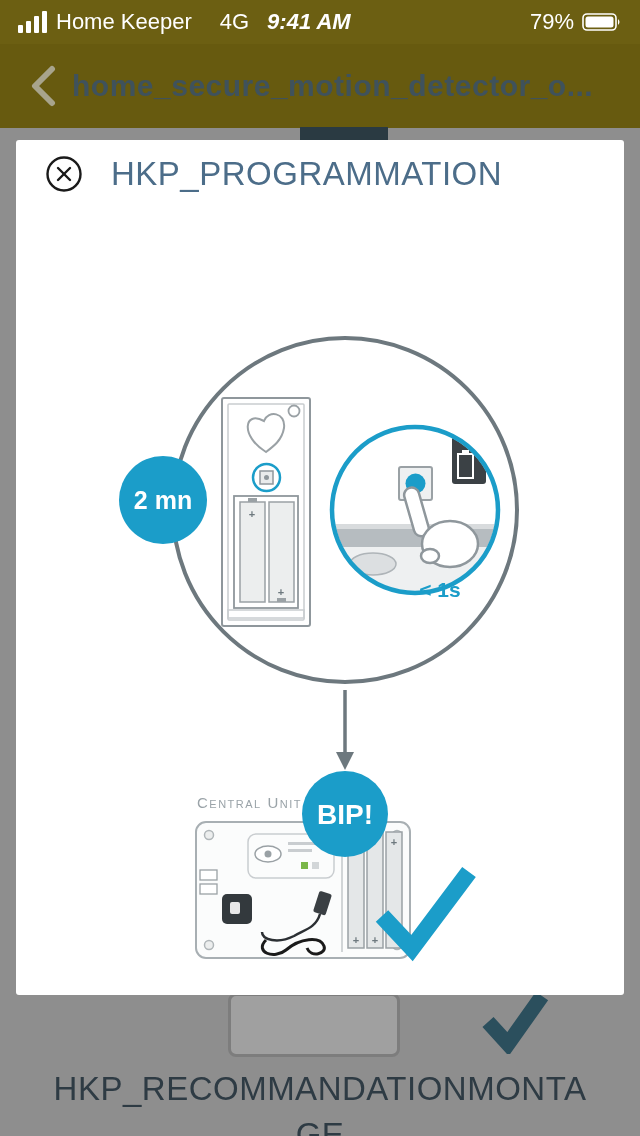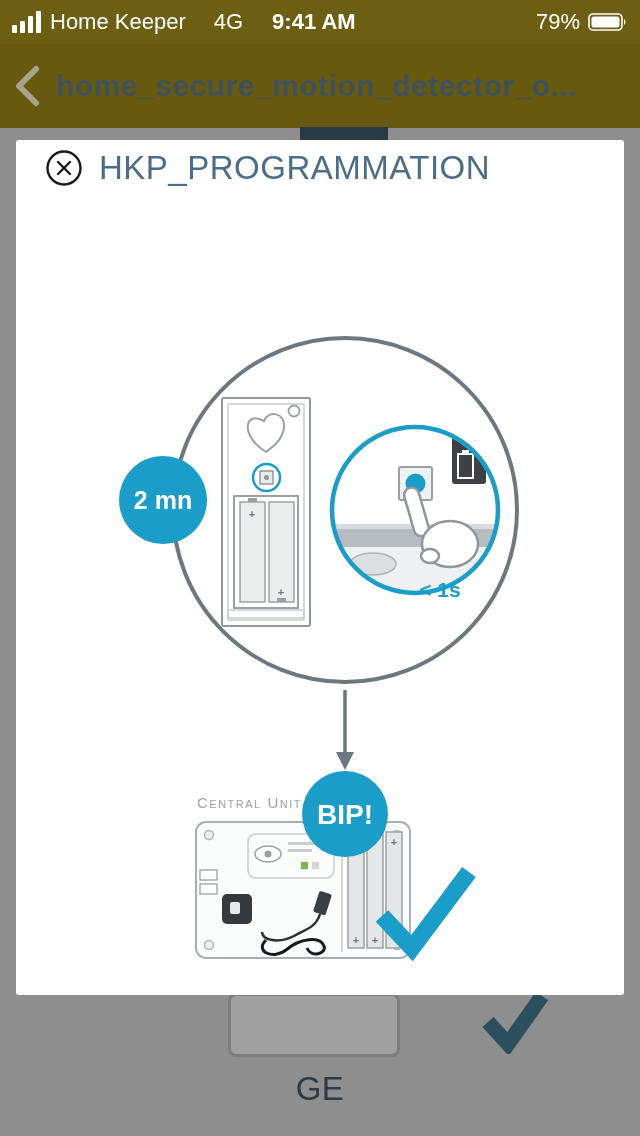--- a/index.html
+++ b/index.html
@@ -6,31 +6,31 @@
   *{box-sizing:border-box;}
   .screen{
     position:relative;width:640px;height:1136px;overflow:hidden;
     background:#8e8e8e;font-family:"Liberation Sans",sans-serif;
     margin:0 auto;
   }
   
   .status-bar{
     position:absolute;left:0;top:0;width:640px;height:44px;
     background:#6c5f12;color:#fff;display:flex;align-items:center;
-    padding:0 12px;font-size:22px;
+    padding:0 18px;font-size:22px;
   }
   .sb-carrier{margin-left:8px;font-weight:400;}
   .sb-network{margin-left:28px;}
-  .sb-time{margin-left:29px;font-weight:700;}
+  .sb-time{margin-left:18px;font-weight:700;font-style:italic;}
   .sb-spacer{flex:1;}
   .sb-batt-pct{margin-right:8px;}
   
   .nav-bar{
     position:absolute;left:0;top:44px;width:640px;height:84px;
-    background:#675a0f;display:flex;align-items:center;padding:0 14px;
+    background:#675a0f;display:flex;align-items:center;padding:0 30px;
   }
   .nav-title{
     margin-left:16px;color:#3f525c;font-size:30px;font-weight:700;
     white-space:nowrap;overflow:hidden;letter-spacing:.5px;
   }
   
   .peek-top{position:absolute;left:300px;top:127px;width:88px;height:13px;background:#2a3a42;}
   .peek-device{
     position:absolute;left:228px;top:993px;width:172px;height:64px;
     background:#a0a0a0;border:3px solid #7d7d7d;border-radius:8px;
@@ -40,21 +40,21 @@
     position:absolute;left:0;top:1066px;width:640px;text-align:center;
     color:#2e3b44;font-size:33px;line-height:46px;font-weight:400;letter-spacing:.5px;
   }
   
   .modal{
     position:absolute;left:16px;top:140px;width:608px;height:855px;
     background:#ffffff;border-radius:3px;
   }
   .modal-header{
     position:absolute;left:0;top:0;width:100%;
-    display:flex;align-items:center;gap:15px;padding:8px 26px 0 28px;
+    display:flex;align-items:center;gap:27px;padding:14px 26px 0 28px;
   }
   .modal-title{
     margin:0;color:#4c6d89;font-size:33px;font-weight:400;letter-spacing:.5px;
     white-space:nowrap;
   }
   .diagram{position:absolute;left:0;top:0;width:608px;height:855px;}
   
   svg text{font-family:"Liberation Sans",sans-serif;}
   .badge-text{font-size:25px;font-weight:700;fill:#ffffff;text-anchor:middle;}
   .bip-text{font-size:28px;font-weight:700;fill:#ffffff;text-anchor:middle;}
@@ -95,20 +95,21 @@
     </svg>
     <span class="nav-title">home_secure_motion_detector_o...</span>
   </nav>
 
   <div class="peek-top"></div>
   <div class="peek-device"></div>
   <svg class="peek-check" viewBox="0 0 72 64">
     <path d="M 8 32 L 28 54 L 62 6" fill="none" stroke="#2b4f5d" stroke-width="15"></path>
   </svg>
   <div class="bg-bottom">
+    <div>HKP_RECOMMANDATIONMONTA</div>
     <div>GE</div>
   </div>
 
   <section class="modal">
 
     <svg class="diagram" viewBox="0 0 608 855">
 
       <circle cx="329" cy="370" r="172" fill="#ffffff" stroke="#6d787e" stroke-width="4"></circle>
 
       <g>

